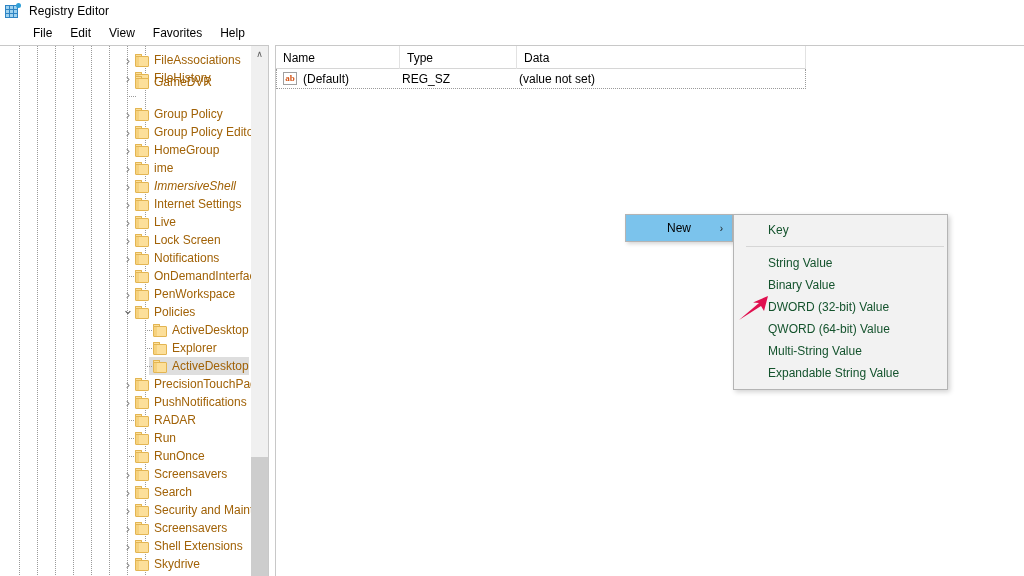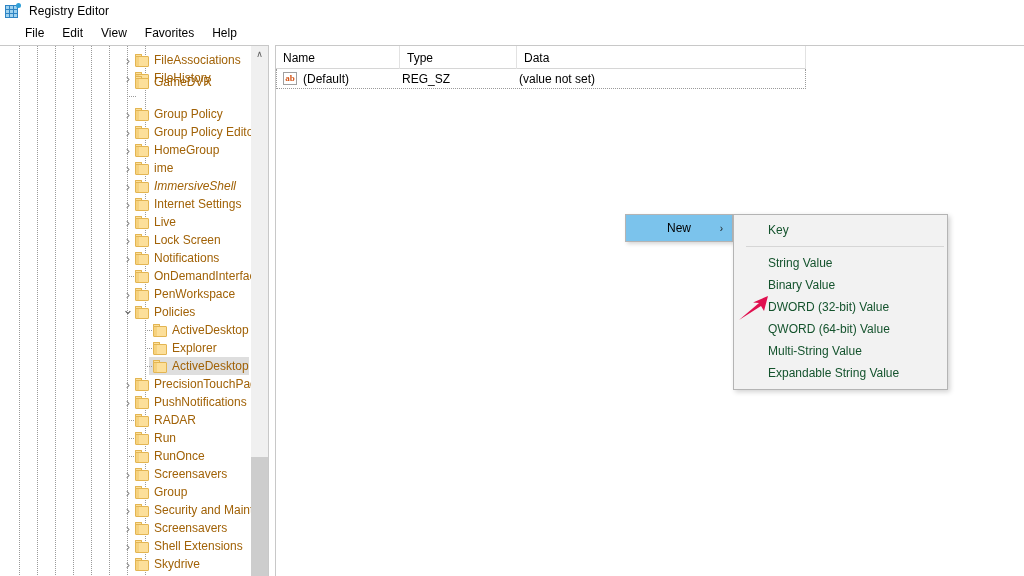--- a/index.html
+++ b/index.html
@@ -62,21 +62,21 @@
   }
 
   
   .menubar {
     position: absolute;
     left: 0; top: 22px;
     width: 1024px; height: 22px;
     background: #ffffff;
     display: flex;
     align-items: center;
-    padding-left: 16px;
+    padding-left: 24px;
   }
   .menubar .mi {
     font-size: 12px;
     color: #000000;
     padding: 2px 9px;
     cursor: default;
     white-space: nowrap;
   }
 
   
@@ -584,21 +584,21 @@
           </div>
           <div class="tlabel" style="left: 154px; top: 0px;">Screensavers</div>
         </div>
         <div class="trow" style="position: absolute; top: 437px; left: 0px; width: 251px;">
           <div class="twist" style="left: 121px; font-size: 13px;">›</div>
           <div class="folder" style="left: 135px; top: 3px;">
             <div class="tab"></div>
             <div class="body"></div>
             <div class="shade"></div>
           </div>
-          <div class="tlabel" style="left: 154px; top: 0px;">Group</div>
+          <div class="tlabel" style="left: 154px; top: 0px;">Search</div>
         </div>
         <div class="trow" style="position: absolute; top: 455px; left: 0px; width: 251px;">
           <div class="twist" style="left: 121px; font-size: 13px;">›</div>
           <div class="folder" style="left: 135px; top: 3px;">
             <div class="tab"></div>
             <div class="body"></div>
             <div class="shade"></div>
           </div>
           <div class="tlabel" style="left: 154px; top: 0px;">Security and Maintenance</div>
         </div>

